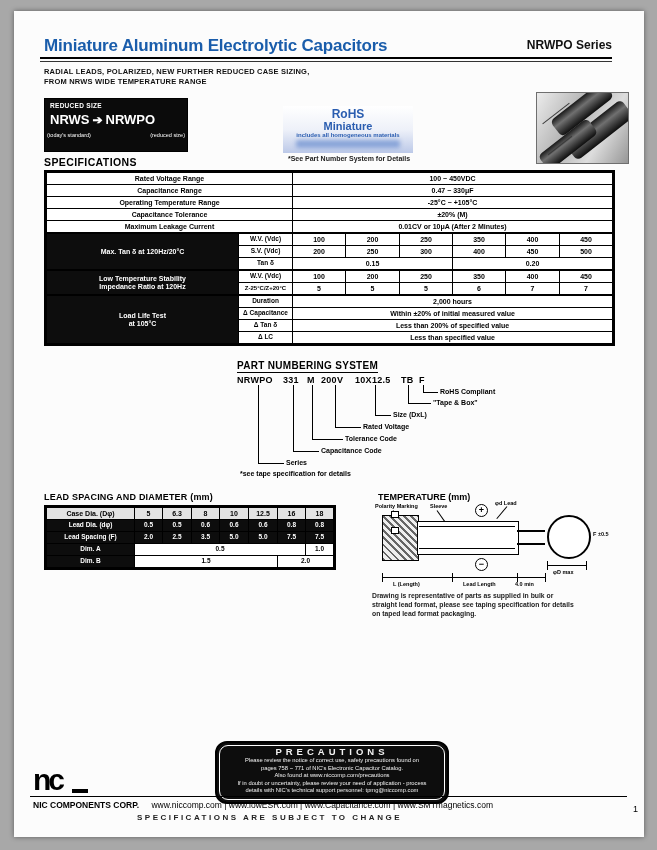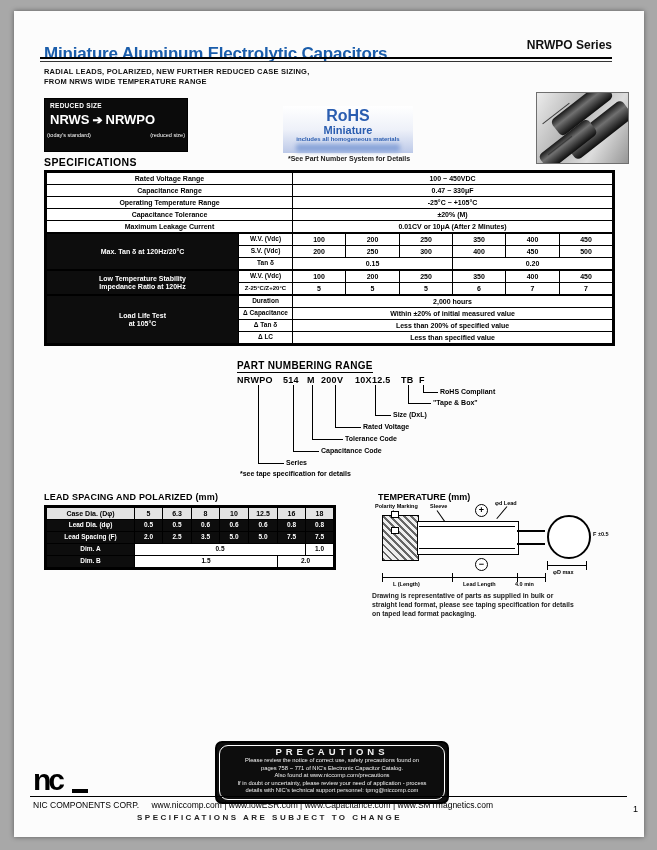--- a/index.html
+++ b/index.html
@@ -1,33 +1,33 @@
 <!DOCTYPE html>
 <html><head>
 <meta charset="utf-8">
 <style>
   html,body{margin:0;padding:0;}
   body{width:657px;height:850px;position:relative;background:#a8a8a8;font-family:"Liberation Sans",sans-serif;overflow:hidden;}
   .sheet{position:absolute;left:14px;top:11px;width:630px;height:826px;background:#fcfcfc;box-shadow:0 0 5px rgba(0,0,0,.45);}
   .abs{position:absolute;}
   
-  .title{left:44px;top:44px;font-size:17px;font-weight:bold;color:#1a5dab;letter-spacing:-0.2px;}
+  .title{left:44px;top:36px;font-size:17px;font-weight:bold;color:#1a5dab;letter-spacing:-0.2px;}
   .series{left:470px;top:38px;width:142px;text-align:right;font-size:12px;font-weight:bold;color:#111;}
   .rule1{left:40px;top:57px;width:572px;height:2px;background:#000;}
   .rule2{left:40px;top:61px;width:572px;height:1px;background:#333;}
   .tag{left:44px;font-size:7.5px;font-weight:bold;color:#111;letter-spacing:.2px;}
   
   .szbox{left:44px;top:98px;width:142px;height:52px;background:#0b0b0b;border:1px solid #000;color:#fff;}
   .szbox .h{position:absolute;left:5px;top:3px;font-size:6.5px;font-weight:bold;letter-spacing:.3px;}
   .szbox .row{position:absolute;left:5px;top:13px;width:132px;display:flex;align-items:center;font-size:13px;font-weight:bold;}
   .szbox .arrow{font-size:12px;margin:0 3px;}
   .szbox .caps{position:absolute;left:2px;top:33px;width:138px;display:flex;justify-content:space-between;font-size:5.5px;}
   
   .rohs{left:283px;top:106px;width:130px;height:47px;text-align:center;background:linear-gradient(180deg,#ffffff 0%,#eef1f9 50%,#bcc9e8 100%);}
-  .rohs .l1{font-size:16px;font-weight:bold;color:#2a5db0;line-height:1.05;padding-top:2px;}
+  .rohs .l1{font-size:12px;font-weight:bold;color:#2a5db0;line-height:1.05;padding-top:2px;}
   .rohs .l2{font-size:11px;font-weight:bold;color:#2a5db0;line-height:1.05;}
   .rohs .l3{font-size:6px;color:#2a5db0;font-weight:bold;}
   .rohs .blur{width:104px;height:8px;margin:2px auto 0;background:#8aa5d9;filter:blur(2px);border-radius:2px;}
   .pnnote{left:258px;top:155px;width:182px;text-align:center;font-size:7px;font-weight:bold;color:#222;}
   
   .photo{left:536px;top:92px;width:91px;height:70px;border:1px solid #6f6f6f;background:linear-gradient(120deg,#ececec,#b3b3b3 40%,#dddddd 68%,#969696);overflow:hidden;}
   .cap{position:absolute;border-radius:5px;background:linear-gradient(180deg,#191919,#707070 38%,#0e0e0e);}
   .lead{position:absolute;height:1px;background:#3c3c3c;}
   
   .charhead{left:44px;top:156px;font-size:10.5px;font-weight:bold;letter-spacing:.4px;color:#000;}
@@ -60,30 +60,30 @@
   .canline{left:44px;width:96px;height:1px;background:#000;}
   .leadline{background:#000;height:2px;}
   .pol{width:11px;height:11px;border:1px solid #000;border-radius:50%;text-align:center;font-size:9px;line-height:11px;font-weight:bold;background:#fff;}
   .endview{left:172px;top:12px;width:40px;height:40px;border:2px solid #000;border-radius:50%;background:#fff;}
   .pad{width:6px;height:5px;border:1px solid #000;left:16px;background:#fff;}
   .dlabel{font-size:5.5px;font-weight:bold;white-space:nowrap;}
   .dline{background:#000;}
   .ptr{width:16px;height:1px;background:#000;transform-origin:left center;}
   .dimnote{left:372px;top:591px;width:275px;font-size:6.8px;font-weight:bold;color:#222;line-height:1.35;}
   
-  .prec{left:215px;top:741px;width:230px;height:59px;background:#0d0d0d;border:2px solid #000;border-radius:7px;color:#f2f2f2;text-align:center;}
+  .prec{left:215px;top:741px;width:230px;height:59px;background:#0d0d0d;border:2px solid #000;border-radius:12px;color:#f2f2f2;text-align:center;}
   .prec .inner{position:absolute;inset:2px;border:1px solid #fff;border-radius:9px;}
   .prec .ph{margin-top:3px;font-size:9.5px;font-weight:bold;letter-spacing:4px;}
   .prec .pl{font-size:5.8px;line-height:1.3;}
   
   .logo{left:33px;top:763px;font-size:30px;font-weight:900;letter-spacing:-3px;color:#000;}
   .logobar{left:72px;top:789px;width:16px;height:4px;background:#000;}
   .footrule{left:30px;top:796px;width:597px;height:1px;background:#000;}
   .footline{left:33px;top:800px;width:600px;font-size:8.5px;color:#000;white-space:nowrap;}
-  .footline .co{font-weight:normal;margin-right:10px;}
+  .footline .co{font-weight:bold;margin-right:10px;}
   .foottag{left:0px;top:813px;width:539px;text-align:center;font-size:8px;font-weight:bold;letter-spacing:2.5px;color:#222;}
   .pgnum{left:633px;top:804px;font-size:9px;color:#000;}
 </style>
 </head>
 <body>
 
 <div class="sheet"></div>
 
 <div class="abs title">Miniature Aluminum Electrolytic Capacitors</div>
 <div class="abs series">NRWPO Series</div>
@@ -218,23 +218,23 @@
           <td colspan="6">Less than 200% of specified value</td>
         </tr>
   <tr>
           <td class="sub">Δ LC</td>
           <td colspan="6">Less than specified value</td>
         </tr>
 </tbody>
     </table>
 </div>
 
-<div class="abs pnhead">PART NUMBERING RANGE</div>
+<div class="abs pnhead">PART NUMBERING SYSTEM</div>
 <div class="abs seg" style="left:237px;">NRWPO</div>
-<div class="abs seg" style="left:283px;">514</div>
+<div class="abs seg" style="left:283px;">331</div>
 <div class="abs seg" style="left:307px;">M</div>
 <div class="abs seg" style="left:321px;">200V</div>
 <div class="abs seg" style="left:355px;">10X12.5</div>
 <div class="abs seg" style="left:401px;">TB</div>
 <div class="abs seg" style="left:419px;">F</div>
 
 <div class="conn" style="left:423px;top:385px;width:14px;height:7px;"></div>
 <div class="abs pnlab" style="left:440px;top:388px;">RoHS Compliant</div>
 <div class="conn" style="left:408px;top:385px;width:22px;height:18px;"></div>
 <div class="abs pnlab" style="left:433px;top:399px;">"Tape &amp; Box"</div>
@@ -243,21 +243,21 @@
 <div class="conn" style="left:335px;top:385px;width:25px;height:42px;"></div>
 <div class="abs pnlab" style="left:363px;top:423px;">Rated Voltage</div>
 <div class="conn" style="left:312px;top:385px;width:30px;height:54px;"></div>
 <div class="abs pnlab" style="left:345px;top:435px;">Tolerance Code</div>
 <div class="conn" style="left:293px;top:385px;width:25px;height:66px;"></div>
 <div class="abs pnlab" style="left:321px;top:447px;">Capacitance Code</div>
 <div class="conn" style="left:258px;top:385px;width:25px;height:78px;"></div>
 <div class="abs pnlab" style="left:286px;top:459px;">Series</div>
 <div class="abs pnfoot">*see tape specification for details</div>
 
-<div class="abs lthead">LEAD SPACING AND POLARIZED (mm)</div>
+<div class="abs lthead">LEAD SPACING AND DIAMETER (mm)</div>
 <div class="abs ltwrap">
 <table class="lt">
   <colgroup>
         <col style="width:88px">
         <col style="width:28px">
         <col style="width:29px">
         <col style="width:28px">
         <col style="width:29px">
         <col style="width:29px">
         <col style="width:28px">

